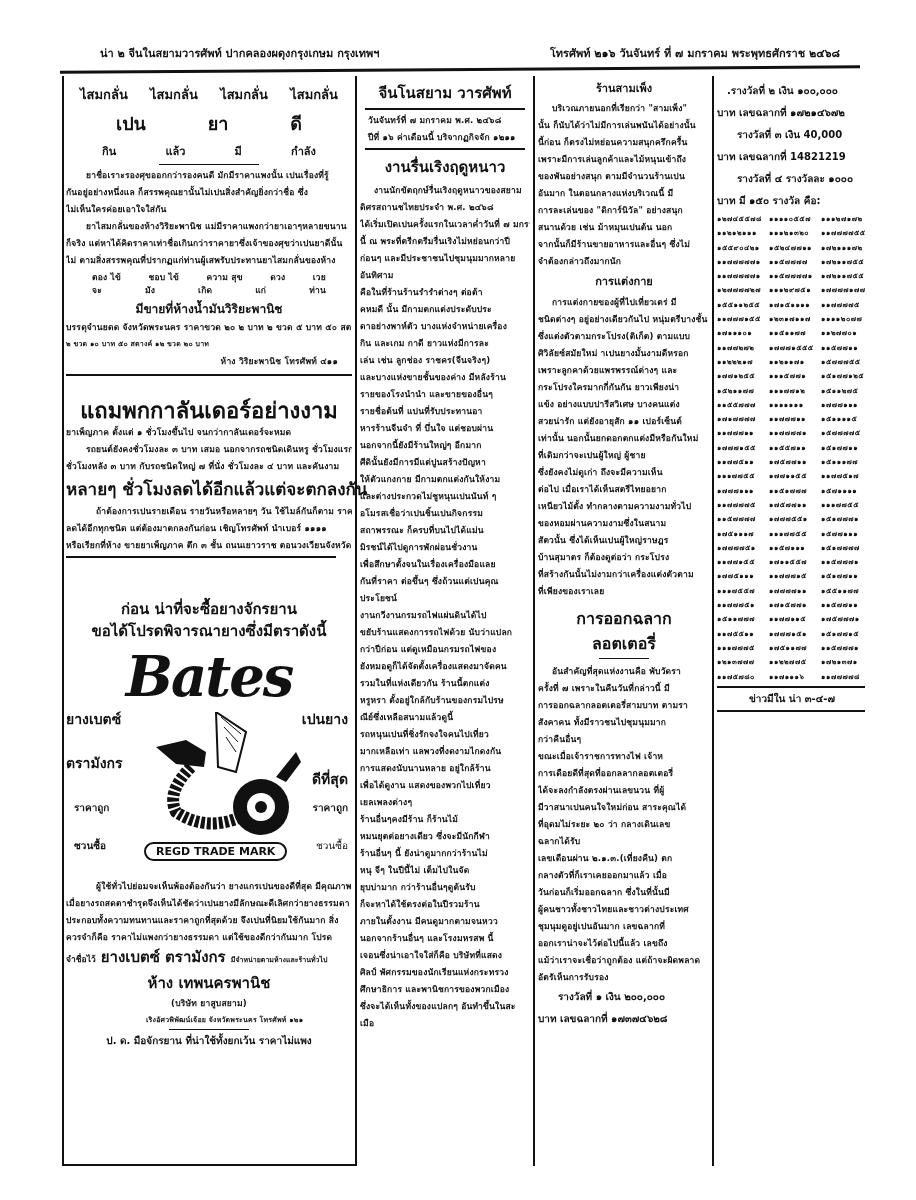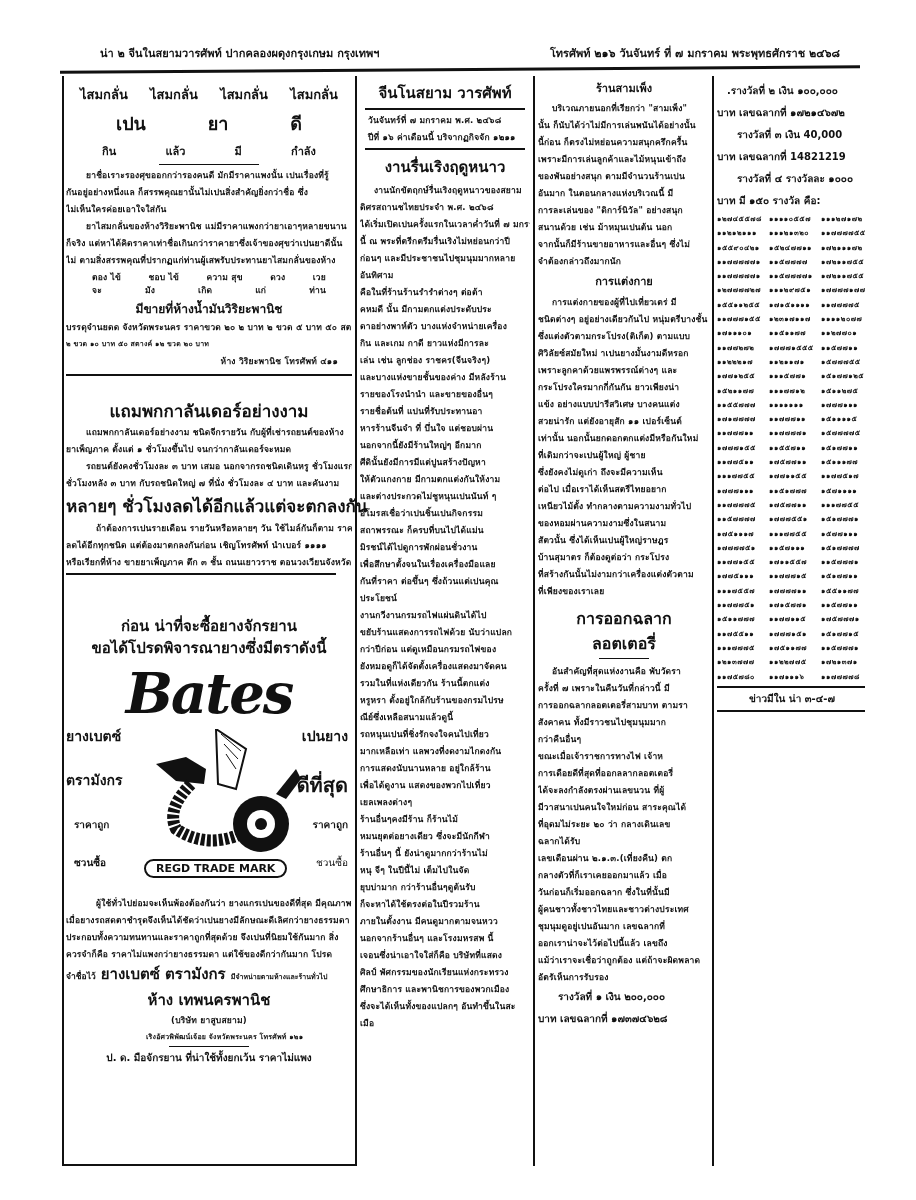--- a/index.html
+++ b/index.html
@@ -79,43 +79,42 @@
       <span>ท่าน</span>
     </div>
     <div class="center" style="font-size:12px;font-weight:bold;line-height:20px;">มีขายที่ห้างน้ำมันวิริยะพานิช</div>
     <div class="txt center">บรรดุจำนยดด จังหวัดพระนคร  ราคาขวด ๒๐ ๒ บาท  ๒ ขวด ๕ บาท ๕๐ สตางค์</div>
     <div class="txt" style="font-size:7px;">๒ ขวด ๑๐ บาท ๕๐ สตางค์  ๑๒ ขวด ๒๐ บาท</div>
     <div class="txt" style="text-align:right;padding-right:14px;">ห้าง วิริยะพานิช  โทรศัพท์ ๔๑๑</div>
   </div>
   <div class="hline" style="position:relative;width:286px;margin-top:4px;"></div>
 
   <div style="padding-top:22px;">
-    <div class="center" style="font-size:17px;font-weight:bold;line-height:26px;">แถมพกกาลันเดอร์อย่างงาม</div>
-    <div class="txt" style="padding-left:20px;">แถมพกกาลันเดอร์อย่างงาม ชนิดจีกรายวัน กับผู้ที่เช่ารถยนต์ของห้าง</div>
+    <div class="center" style="font-size:22px;font-weight:bold;line-height:26px;">แถมพกกาลันเดอร์อย่างงาม</div>
     <div class="txt">ยาเพ็ญภาค ตั้งแต่ ๑ ชั่วโมงขึ้นไป จนกว่ากาลันเดอร์จะหมด</div>
     <div class="txt" style="padding-left:20px;">รถยนต์ยังคงชั่วโมงละ ๓ บาท เสมอ นอกจากรถชนิดเดินหรู ชั่วโมงแรก ๕</div>
     <div class="txt">ชั่วโมงหลัง ๓ บาท   กับรถชนิดใหญ่ ๗ ที่นั่ง ชั่วโมงละ ๔ บาท และคันงาม</div>
     <div style="font-size:17px;font-weight:bold;line-height:28px;white-space:nowrap;">หลายๆ ชั่วโมงลดได้อีกแล้วแต่จะตกลงกัน</div>
     <div class="txt" style="padding-left:30px;">ถ้าต้องการเปนรายเดือน รายวันหรือหลายๆ วัน ใช้ไมล์กันก็ตาม  ราคาจะ</div>
     <div class="txt">ลดได้อีกทุกชนิด   แต่ต้องมาตกลงกันก่อน  เชิญโทรศัพท์ นำเบอร์ ๑๑๑๑</div>
     <div class="txt">หรือเรียกที่ห้าง ขายยาเพ็ญภาค ตึก ๓ ชั้น ถนนเยาวราช ตอนวงเวียนจังหวัด</div>
   </div>
   <div class="hline" style="position:relative;width:270px;margin-top:2px;"></div>
 
   <div style="padding-top:40px;position:relative;">
     <div class="center" style="font-size:15px;font-weight:bold;line-height:22px;">ก่อน น่าที่จะซื้อยางจักรยาน</div>
     <div class="center" style="font-size:15px;font-weight:bold;line-height:22px;white-space:nowrap;">ขอได้โปรดพิจารณายางซึ่งมีตราดังนี้</div>
     <div class="bates" style="line-height:64px;margin-top:2px;">Bates</div>
     <div style="position:relative;height:160px;">
       <div style="position:absolute;left:0;top:0;font-size:14px;font-weight:bold;">ยางเบตซ์</div>
       <div style="position:absolute;left:0;top:44px;font-size:14px;font-weight:bold;">ตรามังกร</div>
       <div style="position:absolute;left:8px;top:92px;font-size:10px;font-weight:bold;">ราคาถูก</div>
       <div style="position:absolute;left:8px;top:130px;font-size:10px;font-weight:bold;">ซวนซื้อ</div>
       <div style="position:absolute;right:4px;top:0;font-size:14px;font-weight:bold;">เปนยาง</div>
-      <div style="position:absolute;right:4px;top:44px;font-size:20px;font-weight:bold;">ดีที่สุด</div>
+      <div style="position:absolute;right:4px;top:60px;font-size:14px;font-weight:bold;">ดีที่สุด</div>
       <div style="position:absolute;right:4px;top:92px;font-size:10px;font-weight:bold;">ราคาถูก</div>
       <div style="position:absolute;right:4px;top:130px;font-size:10px;font-weight:normal;">ชวนซื้อ</div>
       <svg style="position:absolute;left:80px;top:4px;" width="160" height="130" viewBox="0 0 160 130">
         <path d="M10 35 L40 28 L60 40 L58 55 L30 52 Z" fill="#111"></path>
         <path d="M70 0 L100 20 L90 60 L72 55 Z" fill="none" stroke="#111" stroke-width="2"></path>
         <path d="M75 5 L95 22 M78 15 L92 30 M80 25 L90 40" stroke="#111" stroke-width="1"></path>
         <path d="M45 55 Q20 80 30 100 Q60 120 95 105" fill="none" stroke="#111" stroke-width="12" stroke-dasharray="4 2"></path>
         <circle cx="115" cy="95" r="28" fill="#111"></circle>
         <circle cx="115" cy="95" r="14" fill="#fff"></circle>
         <circle cx="115" cy="95" r="6" fill="#111"></circle>

